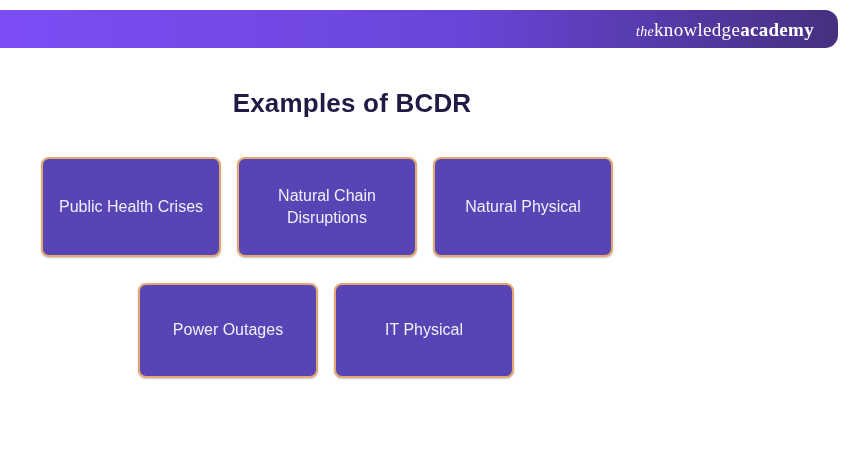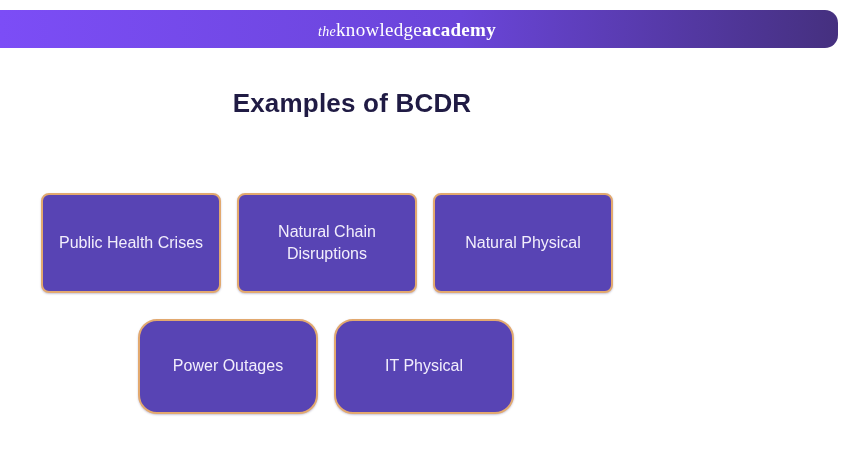--- a/index.html
+++ b/index.html
@@ -19,21 +19,21 @@
   .header-bar {
     position: absolute;
     left: 0;
     top: 10px;
     width: 838px;
     height: 38px;
     border-radius: 0 13px 13px 0;
     background: linear-gradient(90deg, #7c4df6 0%, #6a45d9 55%, #45307f 100%);
     display: flex;
     align-items: center;
-    justify-content: center;
+    justify-content: flex-end;
     box-sizing: border-box;
     padding-right: 24px;
   }
   .logo {
     color: #ffffff;
     font-family: "Liberation Serif", serif;
     white-space: nowrap;
     line-height: 1;
     letter-spacing: 0.3px;
   }
@@ -60,21 +60,20 @@
     font-size: 26px;
     font-weight: 800;
     color: #201b44;
     letter-spacing: 0.2px;
   }
   
   .row {
     position: absolute;
     display: flex;
     gap: 16px;
-    margin-top: 36px;
   }
   .row1 {
     left: 41px;
     top: 157px;
   }
   .row2 {
     left: 138px;
     top: 283px;
   }
   .card {
@@ -84,21 +83,21 @@
     border: 2px solid #e2a96f;
     border-radius: 8px;
     display: flex;
     align-items: center;
     justify-content: center;
     text-align: center;
     padding: 0 14px;
     box-shadow: 0 1px 2px rgba(40, 25, 90, 0.25);
   }
   .row1 .card { height: 100px; }
-  .row2 .card { height: 95px; border-radius: 19px; }
+  .row2 .card { height: 95px; }
   .card .card-label {
     color: #f2eefc;
     font-size: 16px;
     line-height: 1.4;
     font-weight: 400;
   }
 </style>
 </head>
 <body>
 

